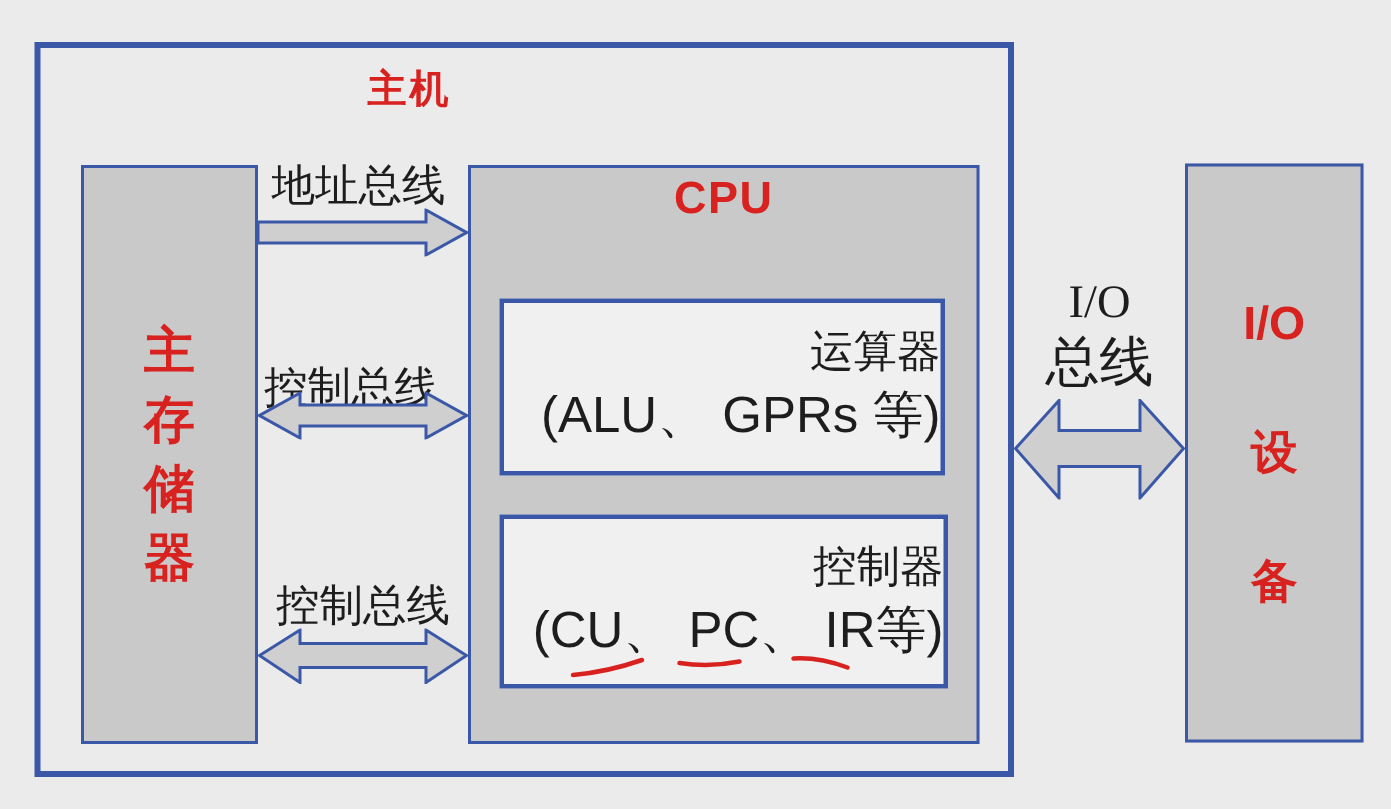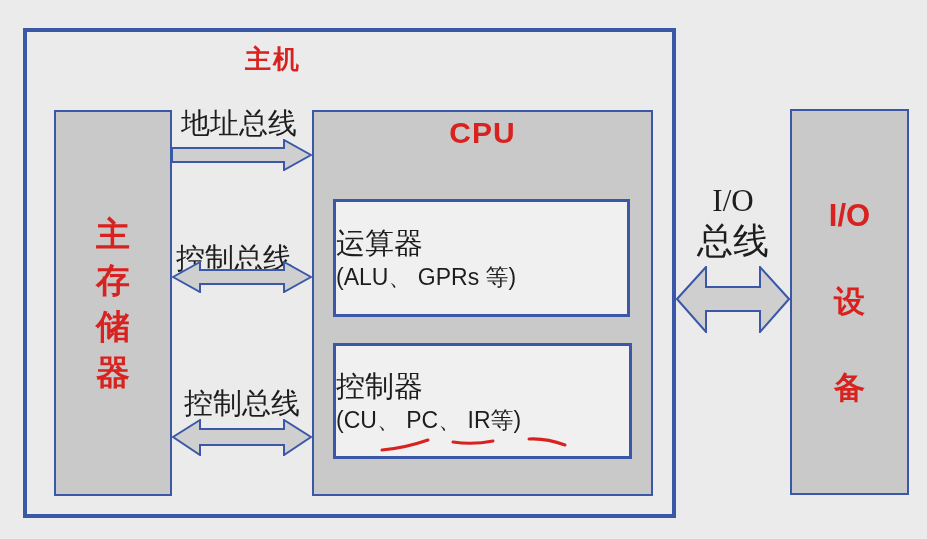--- a/index.html
+++ b/index.html
@@ -6,34 +6,34 @@
     --background:#ecebeb; --box-fill:#cac9c9; --inner-box-fill:#f1f0f0;
     --border-blue:#3b58a8; --text-red:#d8221f; --text-black:#1d1d1d; --arrow-fill:#d0cfcf;
   }
   *{margin:0;padding:0;box-sizing:border-box;}
   html,body{width:927px;height:539px;}
   body{background:var(--background);font-family:"Liberation Sans",sans-serif;overflow:hidden;}
   .canvas{position:relative;width:927px;height:539px;background:var(--background);}
   .abs{position:absolute;}
   .gray-box{background:var(--box-fill);border:2px solid var(--border-blue);}
   .inner-box{background:var(--inner-box-fill);border:3px solid var(--border-blue);
-    display:flex;flex-direction:column;align-items:flex-start;justify-content:center;
+    display:flex;flex-direction:column;align-items:flex-end;justify-content:center;
     color:var(--text-black);text-align:center;line-height:1.32;}
   .host-box{border:4px solid var(--border-blue);background:transparent;}
   .red{color:var(--text-red);}
   .title{font-size:26px;font-weight:600;letter-spacing:2px;text-align:center;}
   .cpu-label{font-size:30px;font-weight:600;text-align:center;letter-spacing:1px;}
   .serif-label{font-family:"Liberation Serif",serif;color:var(--text-black);
     font-size:29px;text-align:center;white-space:nowrap;}
   .v-text{display:flex;flex-direction:column;align-items:center;justify-content:center;
     height:100%;font-size:34px;font-weight:600;line-height:46px;letter-spacing:0;}
   .io-dev-text{display:flex;flex-direction:column;align-items:center;justify-content:center;
     height:100%;font-size:31px;font-weight:600;line-height:86px;}
   .line1{font-size:29px;}
-  .line2{font-size:23px;}
+  .line2{font-size:34px;}
   .arrow-shape{fill:var(--arrow-fill);stroke:var(--border-blue);stroke-width:2;}
   .underline-path{stroke:var(--text-red);stroke-width:3;fill:none;stroke-linecap:round;}
   svg{display:block;}
 </style>
 </head>
 <body>
 
 <div class="canvas">
 
   <div class="abs host-box" style="left:23px;top:28px;width:653px;height:490px;"></div>

